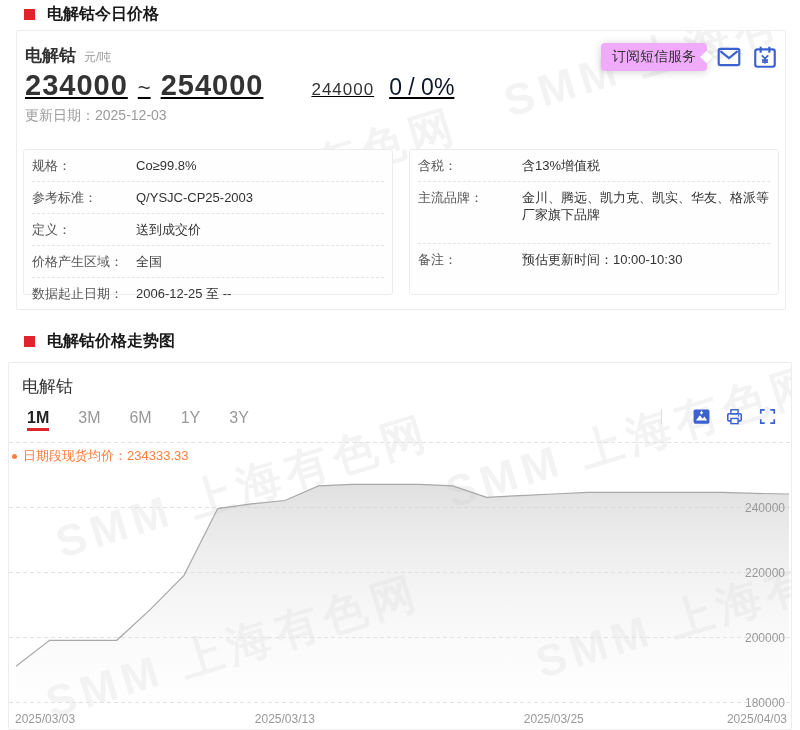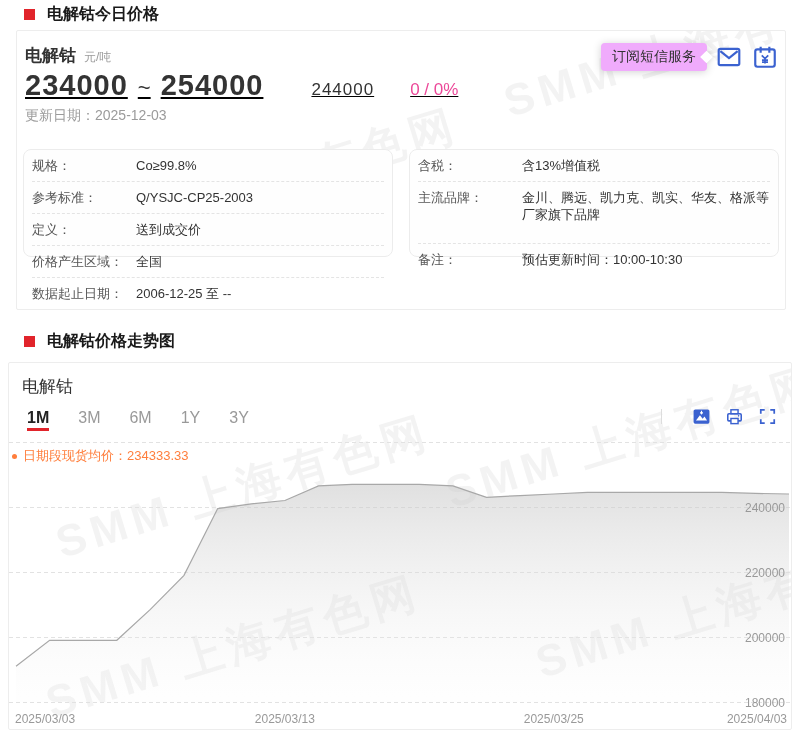--- a/index.html
+++ b/index.html
@@ -22,33 +22,33 @@
         white-space:nowrap; transform:rotate(-17deg); pointer-events:none; letter-spacing:6px; }
 
   
   .prod-row { position:absolute; left:8px; top:13px; display:flex; align-items:baseline; }
   .prod-name { font-size:17px; font-weight:bold; color:#333; }
   .prod-unit { font-size:12px; color:#9b9b9b; margin-left:8px; }
   .price-row { position:absolute; left:8px; top:38px; display:flex; align-items:baseline;text-decoration:underline; }
   .price-big { font-size:29px; color:#333; font-weight:600; letter-spacing:1px; }
   .price-tilde { font-size:22px; color:#333; margin:0 10px; }
   .price-avg { font-size:17px; color:#333; margin-left:48px; letter-spacing:1px; }
-  .price-chg { font-size:17px; color:#ec4899; margin-left:36px; }
+  .price-chg { font-size:23px; color:#0f172a; margin-left:15px; }
   .upd-row { position:absolute; left:8px; top:76px; font-size:14px; color:#9b9b9b; }
 
   .sub-row { position:absolute; top:12px; right:6px; display:flex; align-items:center; }
   .tooltip { position:relative; background:#f0abfc; border-radius:4px; padding:5px 11px;
       font-size:14px; color:#333; box-shadow:0 1px 8px rgba(0,0,0,.18); white-space:nowrap; }
   .tooltip::after { content:""; position:absolute; right:-4px; top:50%; width:9px; height:9px;
       background:#fff; transform:translateY(-50%) rotate(45deg); box-shadow:2px -2px 4px rgba(0,0,0,.06); }
   .icon-btn { width:28px; height:28px; margin-left:8px; display:flex; align-items:center;
       justify-content:center; cursor:pointer; }
 
   .spec-wrap { position:absolute; left:6px; right:6px; top:118px; display:flex; gap:16px; }
-  .spec-box { flex:1; border:1px solid #ececec; border-radius:8px; background:#fefefe; padding:0 8px; height:108px; }
+  .spec-box { flex:1; border:1px solid #ececec; border-radius:3px; background:#fefefe; padding:0 8px; height:146px; }
   .spec-row { display:flex; padding:7px 0 6px 0; border-bottom:1px dashed #e4e4e4; }
   .spec-box .spec-row:last-child { border-bottom:none; }
   .spec-label { width:104px; flex:none; font-size:13px; color:#555; }
   .spec-value { flex:1; font-size:13px; color:#333; line-height:17px; }
   .spec-row.tall { padding-bottom:20px; }
 
   
   .chart-title { position:absolute; left:13px; top:12px; font-size:17px; color:#333; }
   .tabs { position:absolute; left:18px; top:46px; display:flex; }
   .tab { position:relative; margin-right:29px; font-size:16px; color:#999; cursor:pointer; padding-bottom:4px; }

